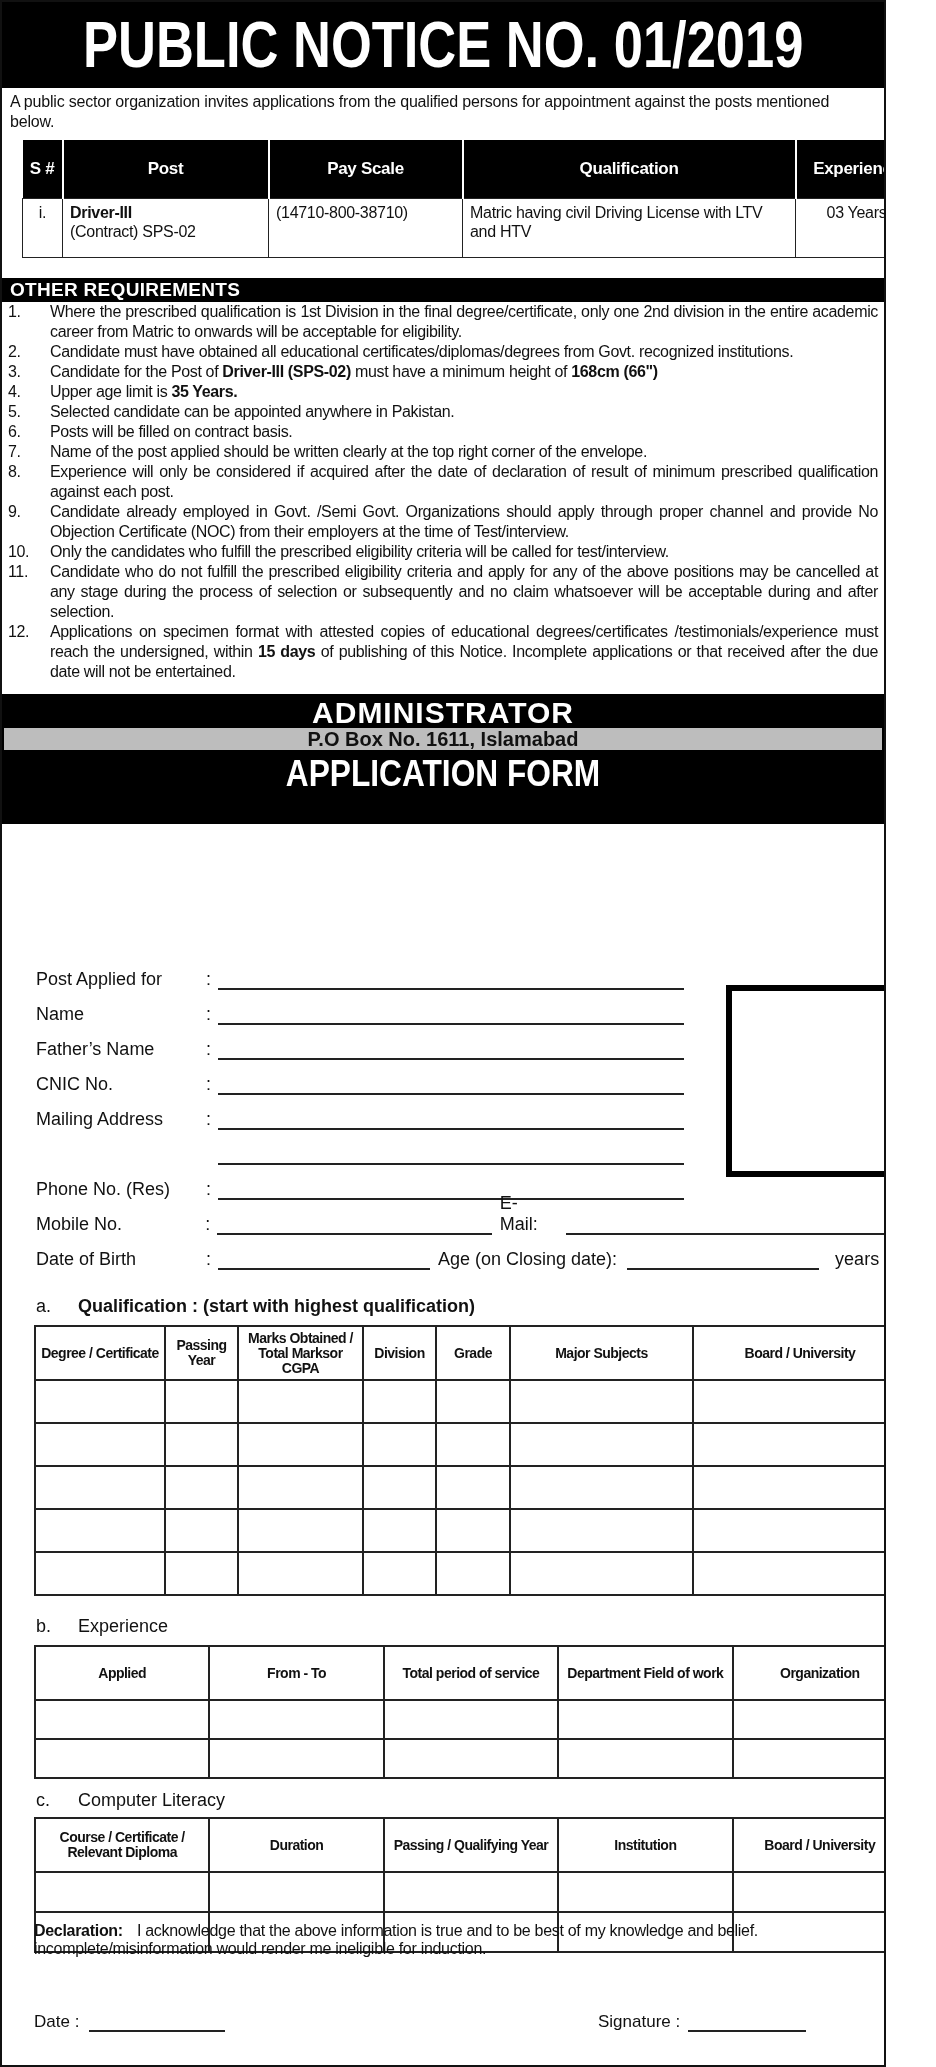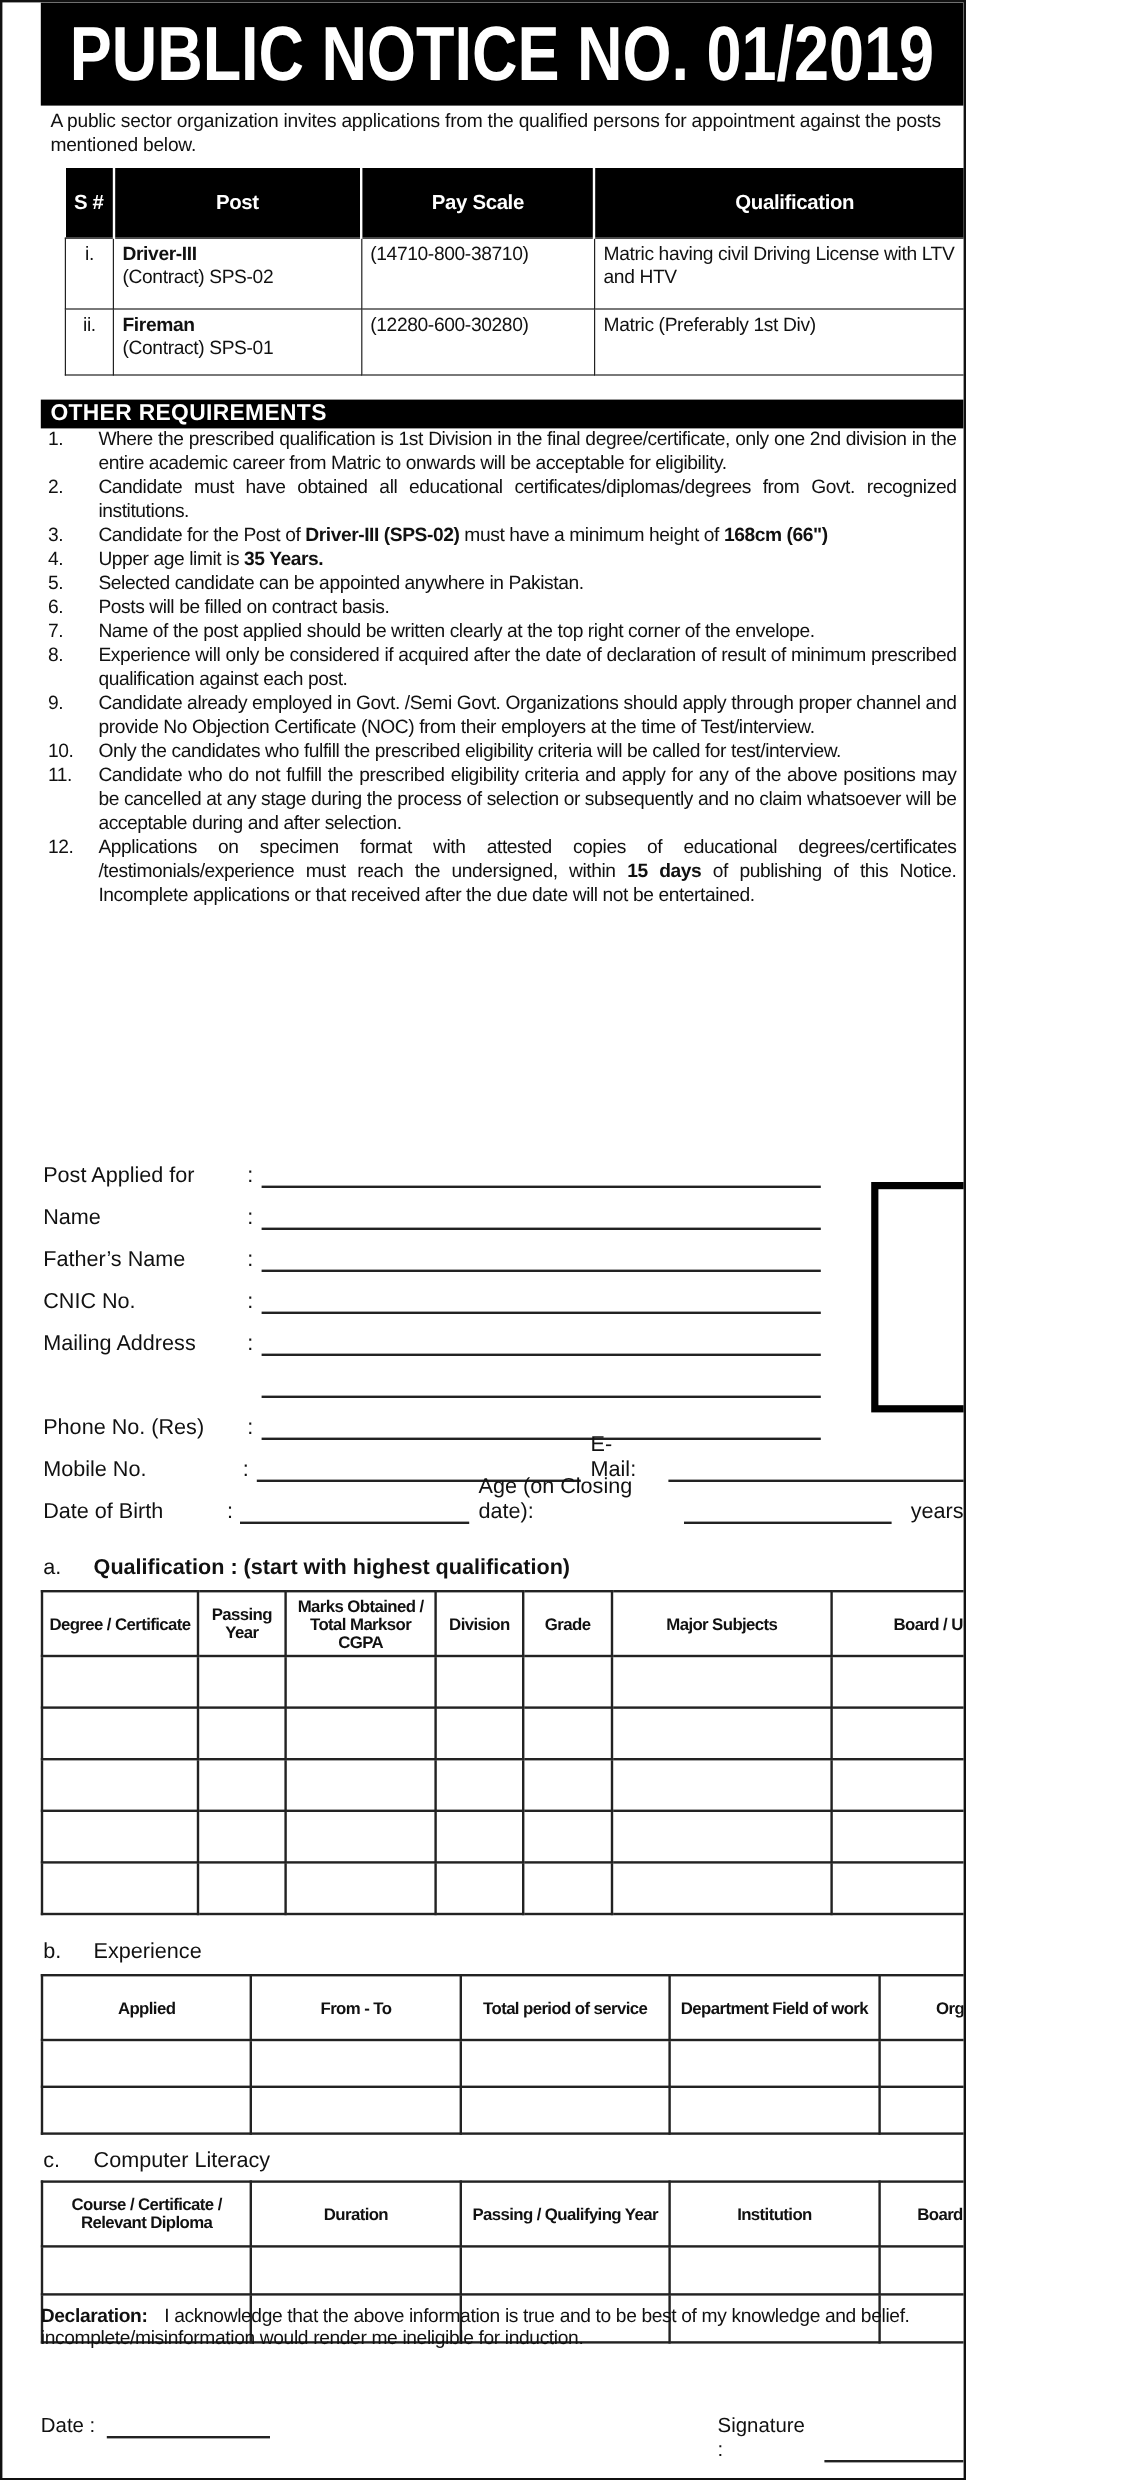--- a/index.html
+++ b/index.html
@@ -1,18 +1,18 @@
 <!DOCTYPE html>
 <html><head>
 <meta charset="utf-8">
 <style>
   * { box-sizing: border-box; margin: 0; padding: 0; }
   html, body { width: 936px; background: #fff; }
   body { font-family: "Liberation Sans", sans-serif; color: #111; }
-  .page { width: 805px; height: 2067px; position: relative; background: #fff; border: 2px solid #111; overflow: hidden; padding-left: 32px; }
+  .page { width: 886px; height: 2067px; position: relative; background: #fff; border: 2px solid #111; overflow: hidden; }
 
   .title-bar { background: #000; color: #fff; height: 86px; display: flex; align-items: center; justify-content: center; }
   .title-bar h1 { font-family: "Liberation Sans", sans-serif; font-weight: 700; font-size: 64px; letter-spacing: 0px; transform: scaleX(0.82); white-space: nowrap; line-height: 1; }
 
   .intro { padding: 4px 8px 0 8px; font-family: "Liberation Sans Narrow", "Liberation Sans", sans-serif; font-size: 16px; line-height: 20px; letter-spacing: -0.2px; }
 
   .posts-table { margin: 8px 0 0 20px; width: 896px; border-collapse: collapse; font-size: 16px; }
   .posts-table th { background: #000; color: #fff; font-weight: 700; height: 58px; border-left: 2px solid #fff; text-align: center; font-size: 17px; letter-spacing: -0.3px; }
   .posts-table th:first-child { border-left: none; }
   .posts-table td { border: 1.5px solid #222; vertical-align: top; padding: 4px 7px; line-height: 19px; letter-spacing: -0.3px; }
@@ -77,30 +77,20 @@
       <tr class="r1">
         <td class="c">i.</td>
         <td>
           <div class="bold">Driver-III</div>
           <div>(Contract) SPS-02</div>
         </td>
         <td>(14710-800-38710)</td>
         <td>Matric having civil Driving License with LTV and HTV</td>
         <td class="c">03 Years</td>
       </tr>
-      <tr class="r2">
-        <td class="c">ii.</td>
-        <td>
-          <div class="bold">Fireman</div>
-          <div>(Contract) SPS-01</div>
-        </td>
-        <td>(12280-600-30280)</td>
-        <td>Matric (Preferably 1st Div)</td>
-        <td class="c" style="width:120px">Nil experience</td>
-      </tr>
     </tbody>
   </table>
 
   <div class="section-head">OTHER REQUIREMENTS</div>
 
   <ol class="req-list" id="req-list">
       <li>
         <span class="num">1.</span>
         <span class="txt"><span>Where the prescribed qualification is 1st Division in the final degree/certificate, only one 2nd division in the entire academic career from Matric to onwards will be acceptable for eligibility.</span></span>
       </li>
@@ -143,20 +133,25 @@
       <li>
         <span class="num">11.</span>
         <span class="txt"><span>Candidate who do not fulfill the prescribed eligibility criteria and apply for any of the above positions may be cancelled at any stage during the process of selection or subsequently and no claim whatsoever will be acceptable during and after selection.</span></span>
       </li>
       <li>
         <span class="num">12.</span>
         <span class="txt"><span>Applications on specimen format with attested copies of educational degrees/certificates /testimonials/experience must reach the undersigned, within </span><b>15 days</b><span> of publishing of this Notice. Incomplete applications or that received after the due date will not be entertained.</span></span>
       </li>
     </ol>
 
+  <div class="admin-block">
+    <div class="admin-name">ADMINISTRATOR</div>
+    <div class="admin-addr">P.O Box No. 1611, Islamabad</div>
+    <div class="app-title">APPLICATION FORM</div>
+  </div>
 
   <div>
     <div class="field-row" style="top:964px">
       <span class="field-label">Post Applied for</span>
       <span class="colon">:</span>
       <span class="line" style="width:466px"></span>
     </div>
     <div class="field-row" style="top:999px">
       <span class="field-label">Name</span>
       <span class="colon">:</span>

